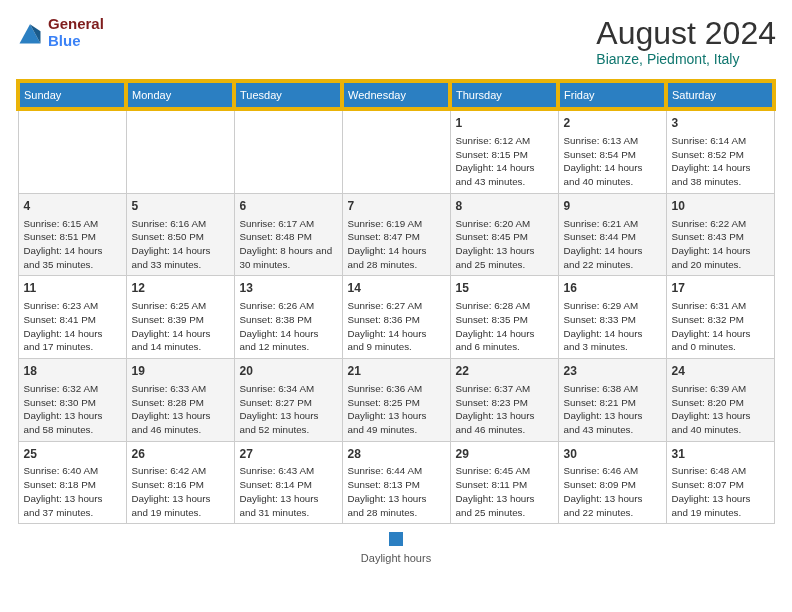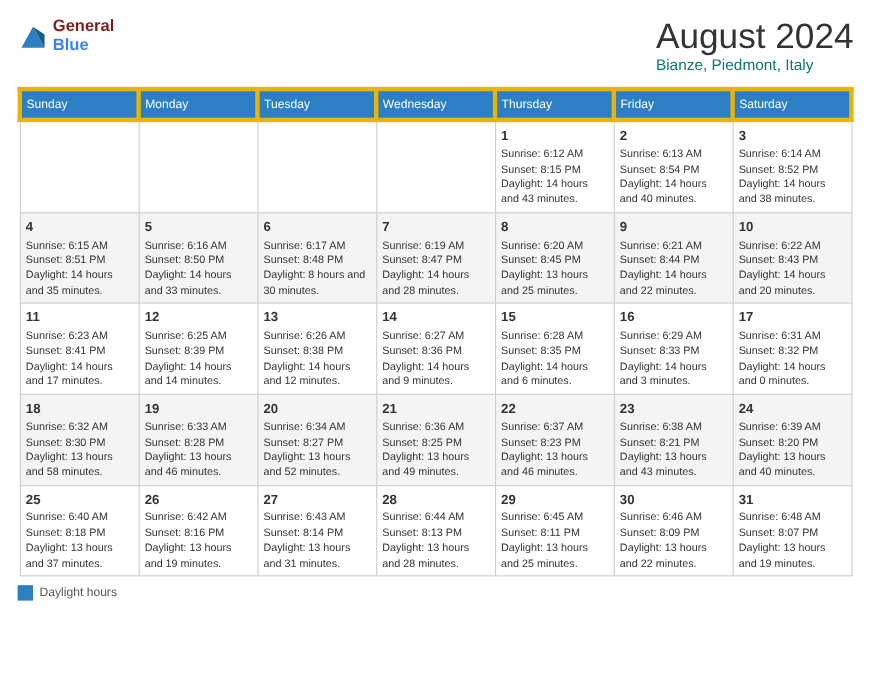--- a/index.html
+++ b/index.html
@@ -92,20 +92,21 @@
     .empty-cell {
       background: #fff !important;
     }
     .legend {
       display: flex;
       align-items: center;
       gap: 6px;
       margin-top: 8px;
       font-size: 11px;
       color: #555;
+      flex-direction: column;
     }
     .legend-box {
       width: 14px;
       height: 14px;
       background: #2b7fc2;
       display: inline-block;
     }
   </style>
 </head>
 <body>

